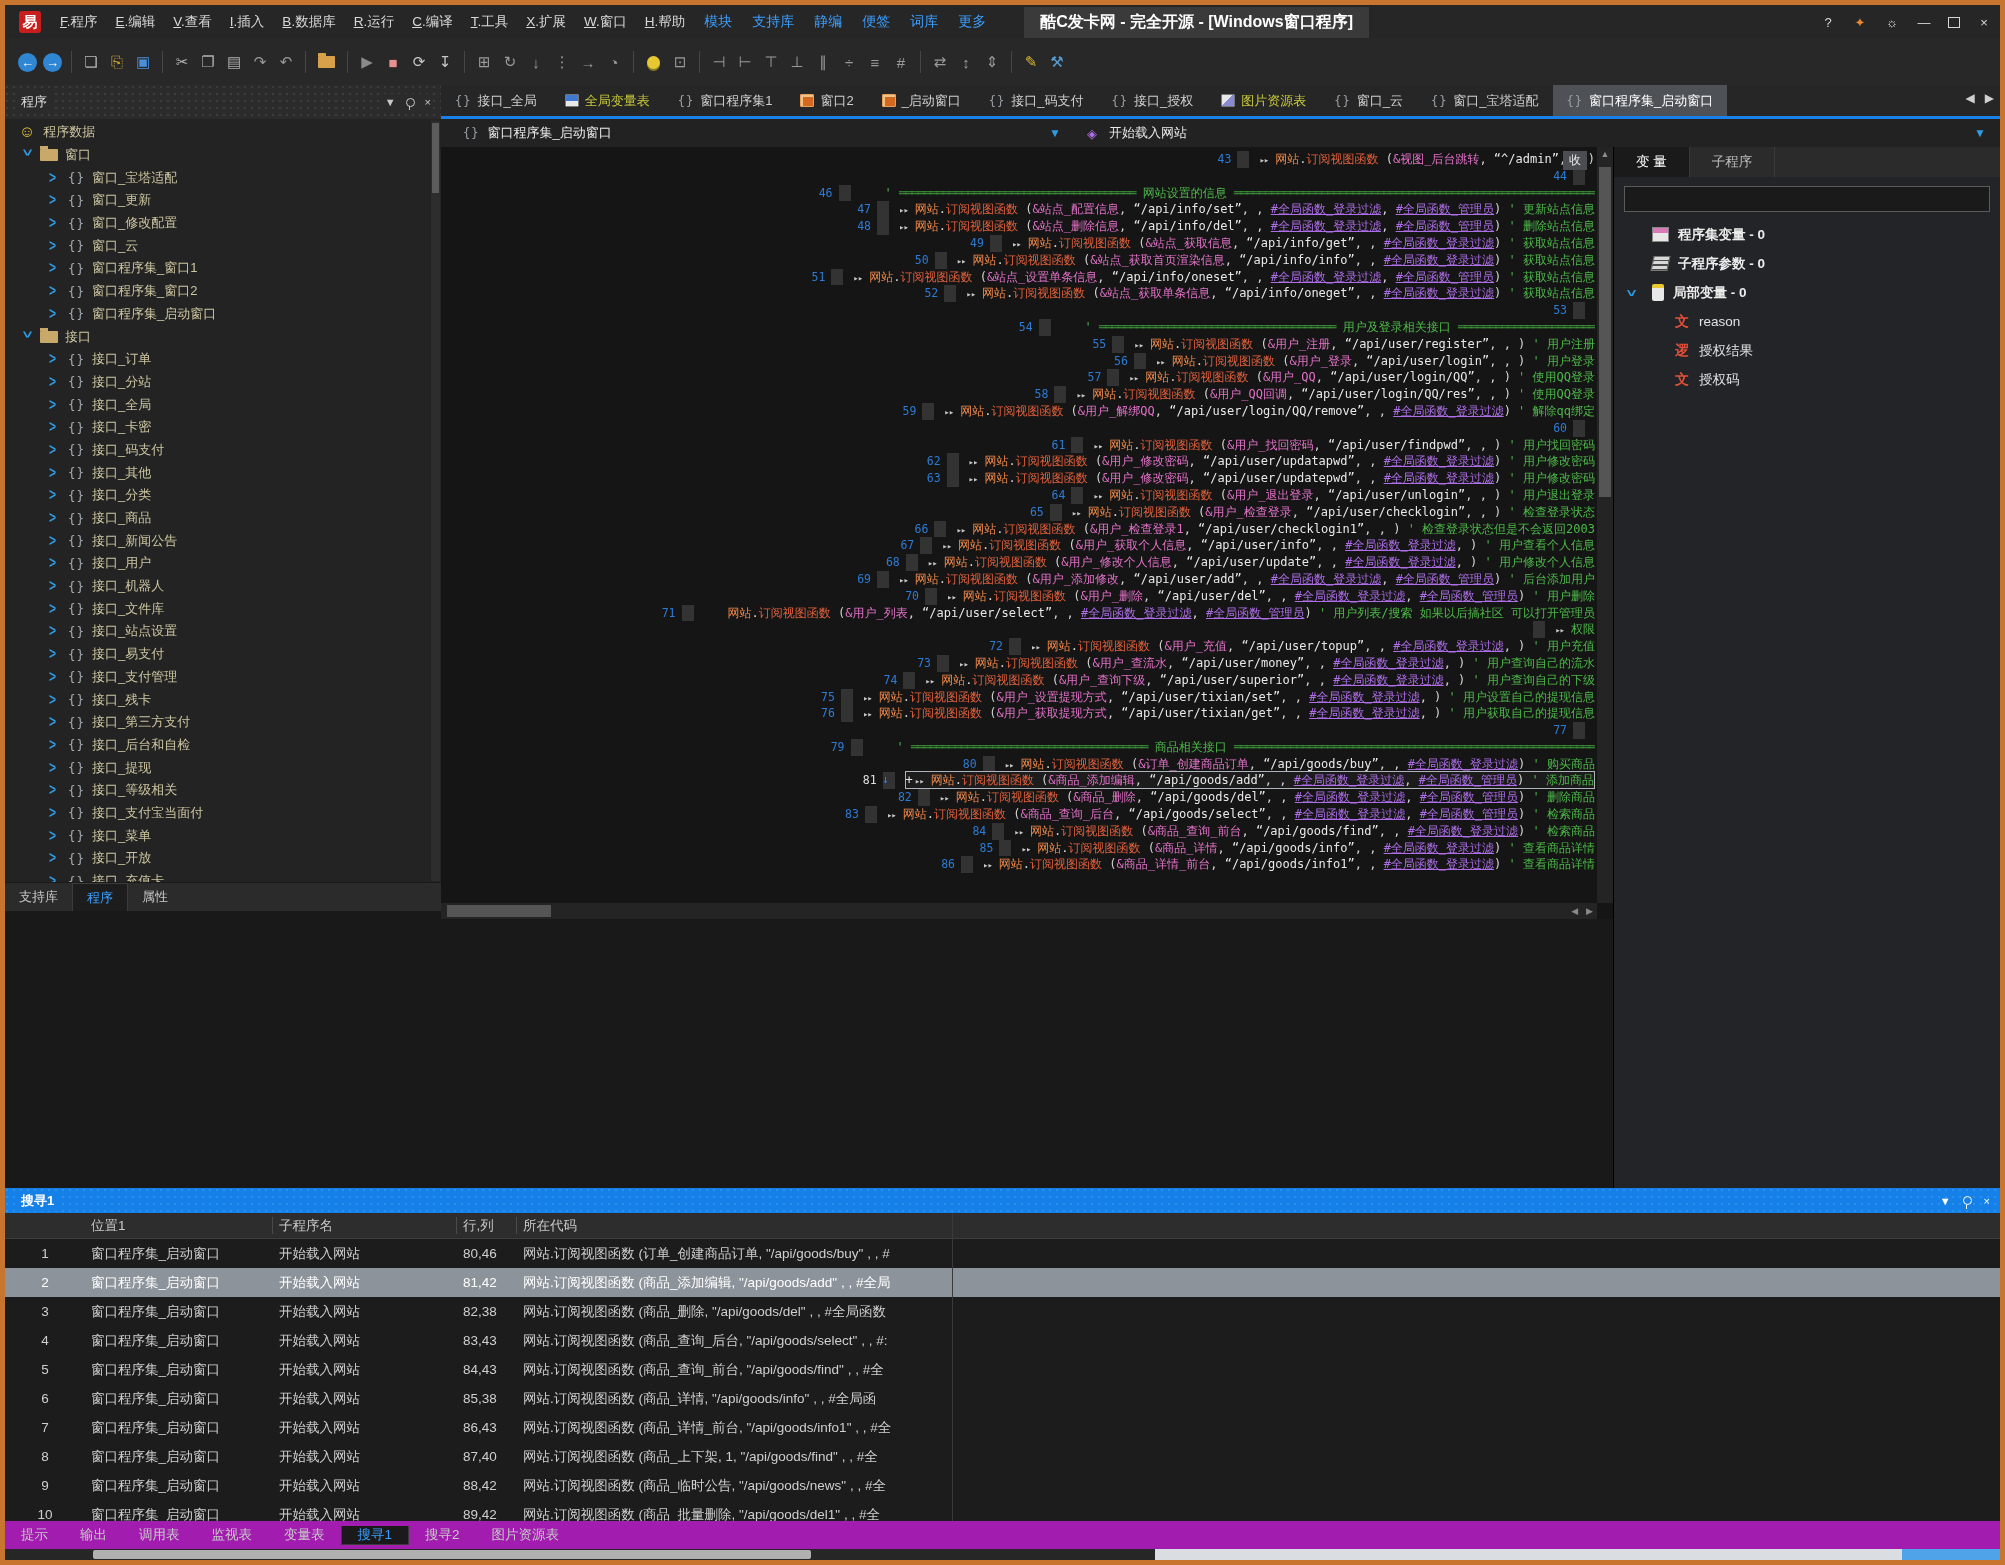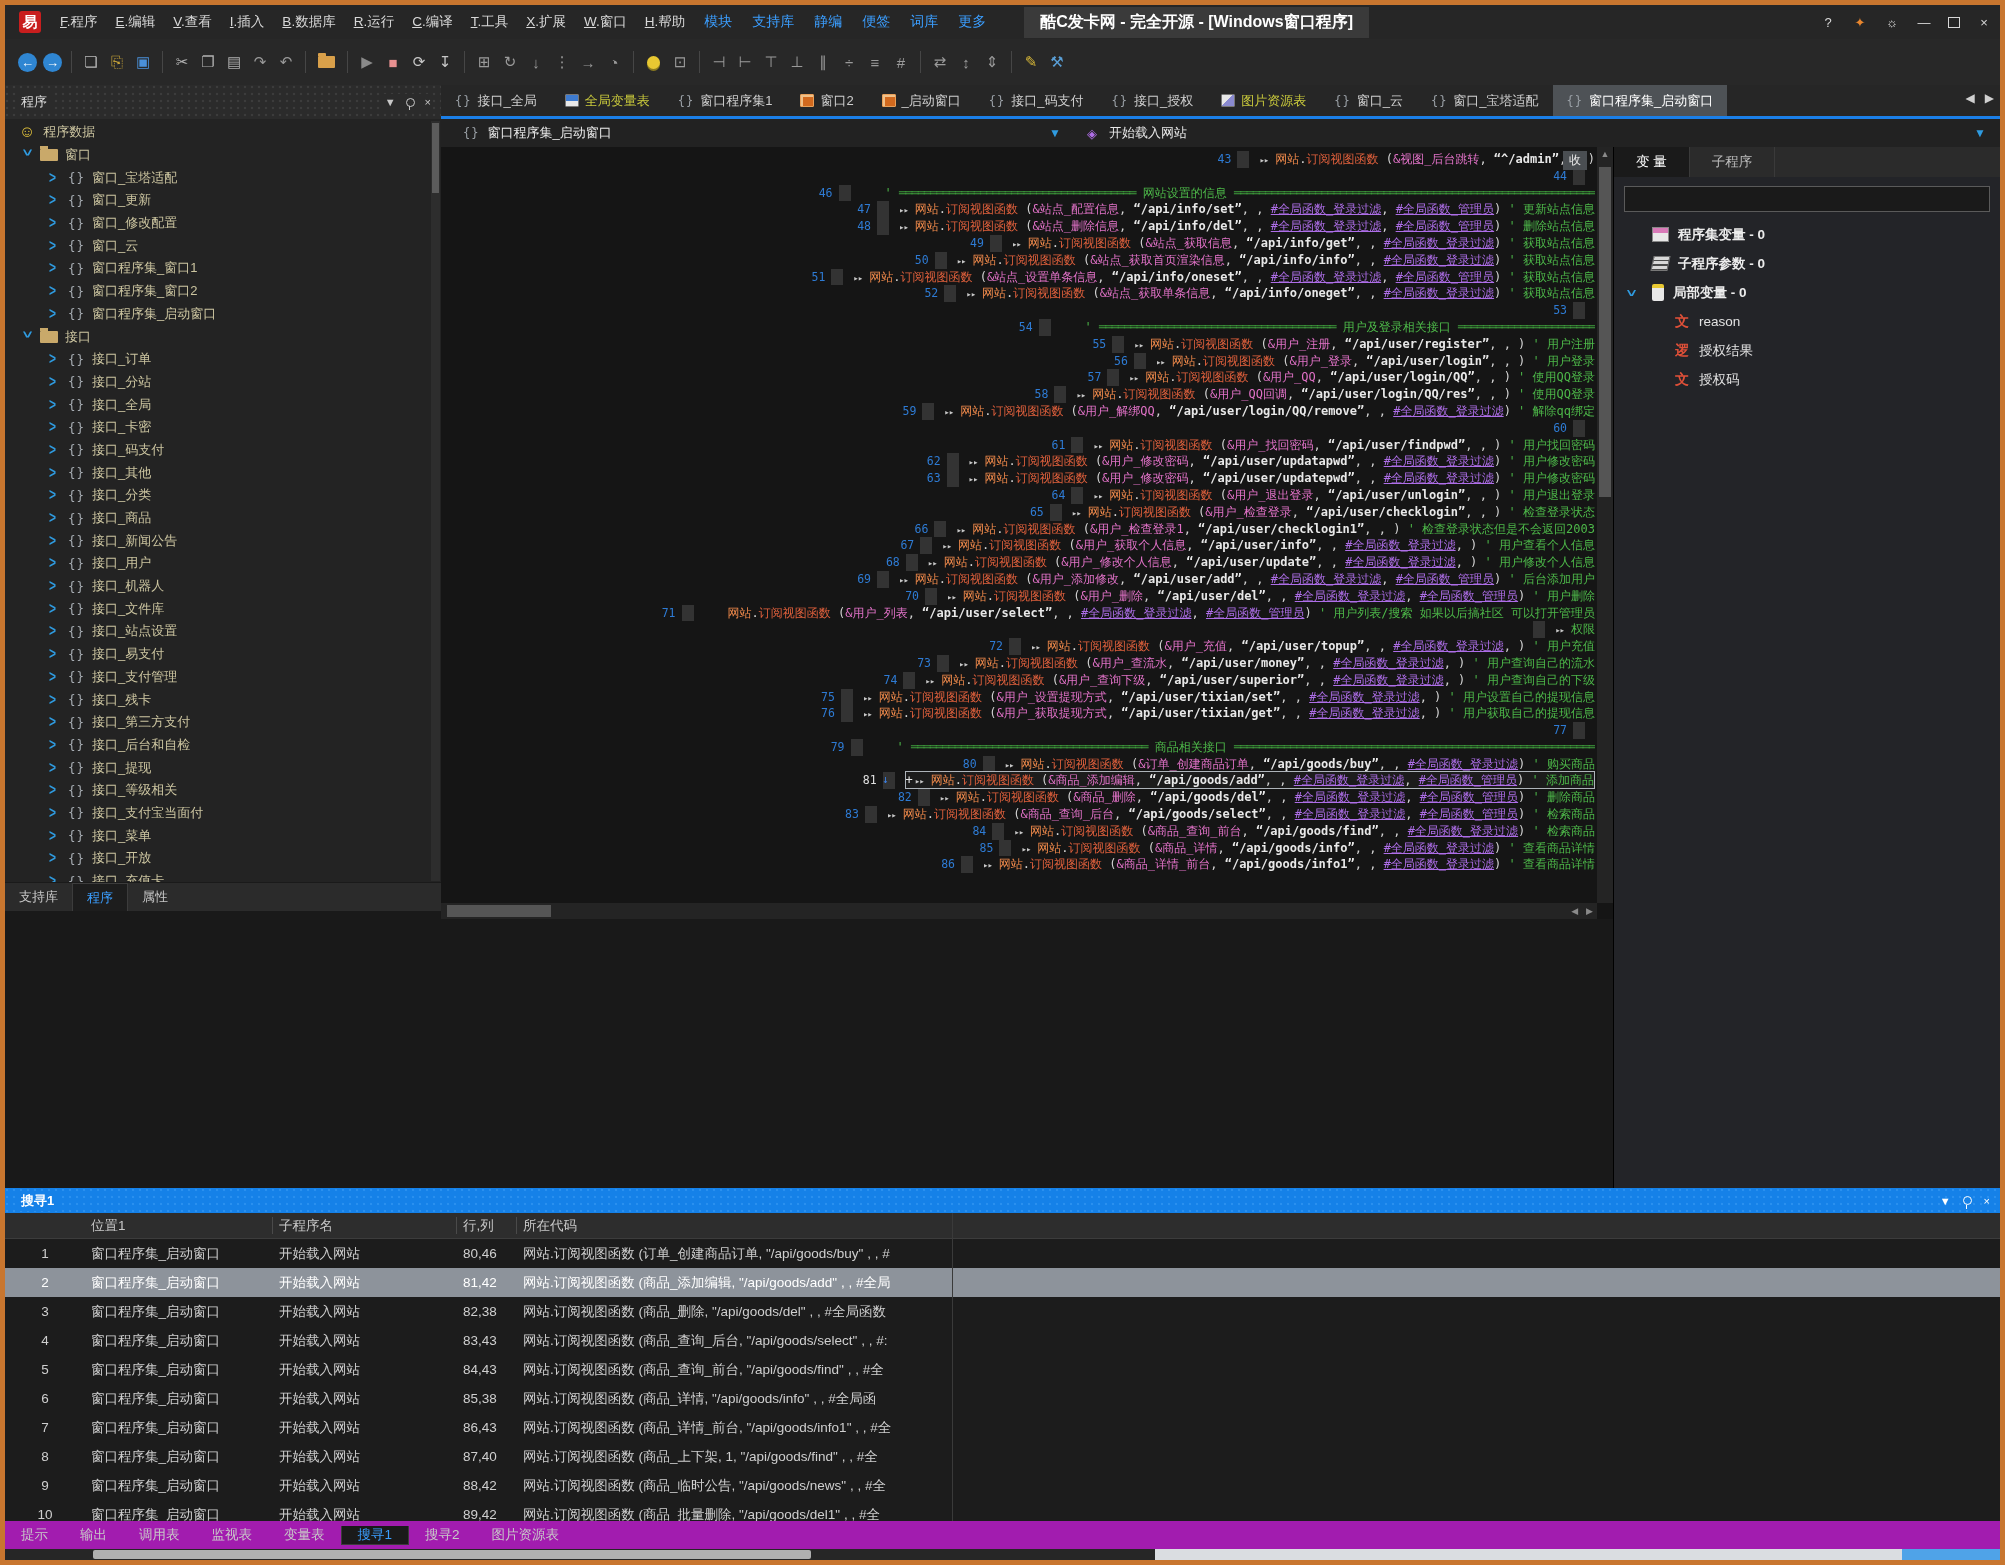--- a/index.html
+++ b/index.html
@@ -81,21 +81,21 @@
   .lnum .cura{color:#3b82e8;position:absolute;right:-6px;font-size:11px;}
   .fbar{width:12px;flex:0 0 auto;background:#333;margin-right:10px;}
   .ccontent{white-space:pre;}
   .crow.cur .lnum{color:#e0e0e0;}
   .crow.cur .ccontent{border:1px solid #aeb4ba;margin-top:-1px;background:#1c1c1c;}
   .sg-a{color:#c8c8c8;font-size:9px;letter-spacing:-1px;margin-right:7px;}
   .sg-o{color:#f08a4b;}
   .sg-m{color:#e0603c;}
   .sg-p{color:#d4d4d4;}
   .sg-i{color:#e272c8;}
-  .sg-s{color:#e8e8e8;font-weight:bold;}
+  .sg-s{color:#e8e8e8;}
   .sg-g{color:#ae6ee8;text-decoration:underline;}
   .sg-c{color:#4db849;}
   .sg-b{color:#3f9e3c;letter-spacing:-1px;}
   .sg-d{display:inline-block;width:24px;}
   .sg-pl{color:#e8e8e8;margin-right:2px;}
   .vscroll{position:absolute;right:0;top:0;width:16px;bottom:16px;background:#242424;}
   .vscroll .up{height:15px;color:#8a8a8a;font-size:9px;text-align:center;line-height:15px;}
   .vscroll .thumb{position:absolute;left:2px;top:20px;width:12px;height:330px;background:#555;}
   .hscroll{position:absolute;left:0;right:16px;bottom:0;height:16px;background:#242424;}
   .hscroll .thumb{position:absolute;left:6px;top:2px;width:104px;height:12px;background:#555;}

